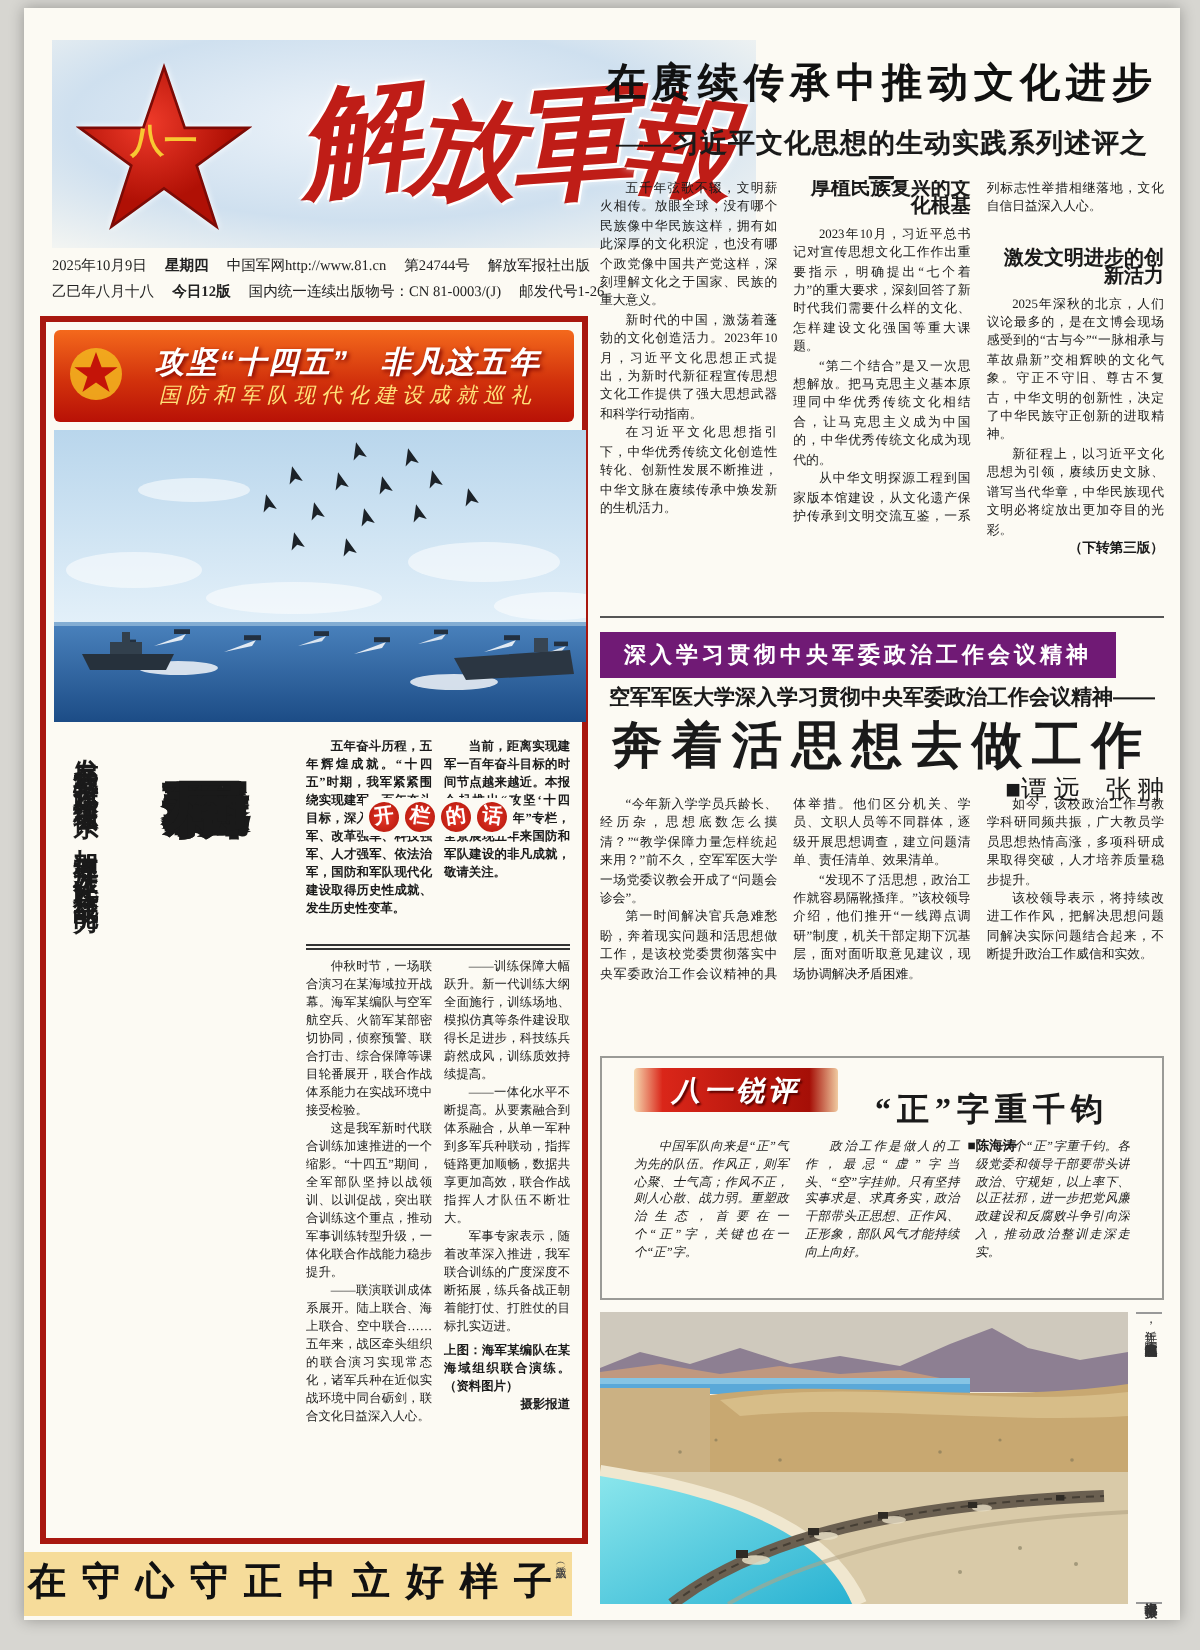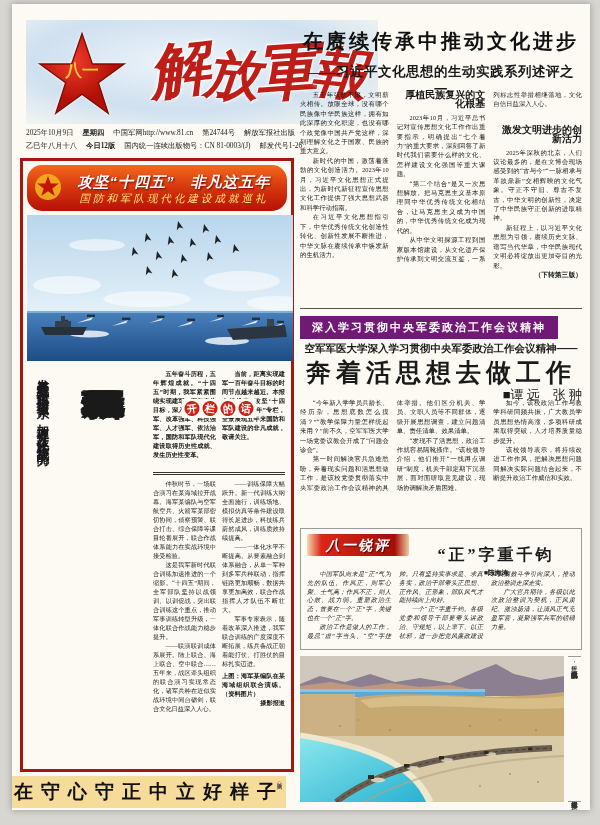--- a/index.html
+++ b/index.html
@@ -46,21 +46,21 @@
        padding:4px 12px;letter-spacing:2px;}
   .kicker{position:absolute;left:288px;top:338px;width:282px;text-align:center;
           font-family:"Liberation Sans","DejaVu Sans",sans-serif;font-weight:900;font-size:10.5px;}
   .head2{position:absolute;left:288px;top:352px;width:282px;text-align:center;
          font-weight:900;font-size:25px;letter-spacing:5px;}
   .byline{position:absolute;left:288px;top:382px;width:282px;text-align:right;font-size:13px;font-weight:normal;}
   .mid-body{position:absolute;left:288px;top:394px;width:282px;height:124px;}
 
   
   .com-box{position:absolute;left:288px;top:524px;width:282px;height:122px;border:1px solid #9a9a96;
-           box-sizing:border-box;padding:5px 6px;}
+           box-sizing:border-box;padding:5px 16px;}
   .com-head{display:flex;gap:8px;align-items:flex-start;height:32px;}
   .com-logo{width:102px;height:22px;background:linear-gradient(90deg,#f6d9b0 0%,#da2619 14%,#a50f07 86%,#f0caa0 100%);
             color:#fff;font-family:"Liberation Sans","DejaVu Sans",sans-serif;font-weight:900;font-style:italic;
             font-size:14px;letter-spacing:2px;text-align:center;line-height:22px;border-radius:2px;
             text-shadow:1px 1px 1px #5a0300;}
   .com-right{flex:1;text-align:center;}
   .com-title{font-weight:900;font-size:16px;letter-spacing:3px;margin-top:11px;}
   .com-by{font-size:6.8px;font-weight:bold;margin-top:2px;}
   .com-body{font-style:italic;font-size:6.2px;line-height:8.8px;height:74px;margin-top:4px;}
 
@@ -68,21 +68,21 @@
   .photo2-block{position:absolute;left:288px;top:652px;width:282px;height:146px;display:flex;gap:4px;}
   .photo2-cap{width:13px;display:flex;flex-direction:column;align-items:center;
               border-top:1px solid #999;border-bottom:1px solid #999;padding:3px 0;}
   .photo2-cap span{writing-mode:vertical-rl;font-size:6.3px;line-height:12px;color:#333;}
   .pc-credit{margin-top:auto;font-weight:bold;}
 
   
   .feature{position:absolute;left:8px;top:154px;width:274px;height:614px;border:3px solid #a8170f;
            box-sizing:border-box;background:#fcfaf3;}
   .fbanner{margin:4px;height:46px;background:linear-gradient(180deg,#f4691c 0%,#d2320c 55%,#b81106 100%);
-           border-radius:15px;display:flex;align-items:center;gap:4px;padding:0 6px;box-sizing:border-box;}
+           border-radius:3px;display:flex;align-items:center;gap:4px;padding:0 6px;box-sizing:border-box;}
   .fb-text{flex:1;text-align:center;}
   .fb1{font-family:"Liberation Sans","DejaVu Sans",sans-serif;font-weight:900;font-style:italic;
        font-size:15px;color:#fff;letter-spacing:1px;text-shadow:1px 1px 2px #7a0000;line-height:20px;}
   .fb2{font-size:10.5px;font-style:italic;color:#ffe27a;letter-spacing:3px;line-height:13px;}
   .fphoto{display:block;margin:0 4px;}
   .fart{display:flex;gap:5px;padding:8px 6px 2px 6px;height:388px;box-sizing:border-box;}
   .vsub{writing-mode:vertical-rl;font-size:12.5px;font-weight:900;letter-spacing:2.5px;width:22px;
         font-family:"Liberation Serif","DejaVu Serif",serif;}
   .vhead-wrap{width:92px;display:flex;justify-content:center;}
   .vhead{writing-mode:vertical-rl;font-family:"Liberation Sans","DejaVu Sans",sans-serif;

